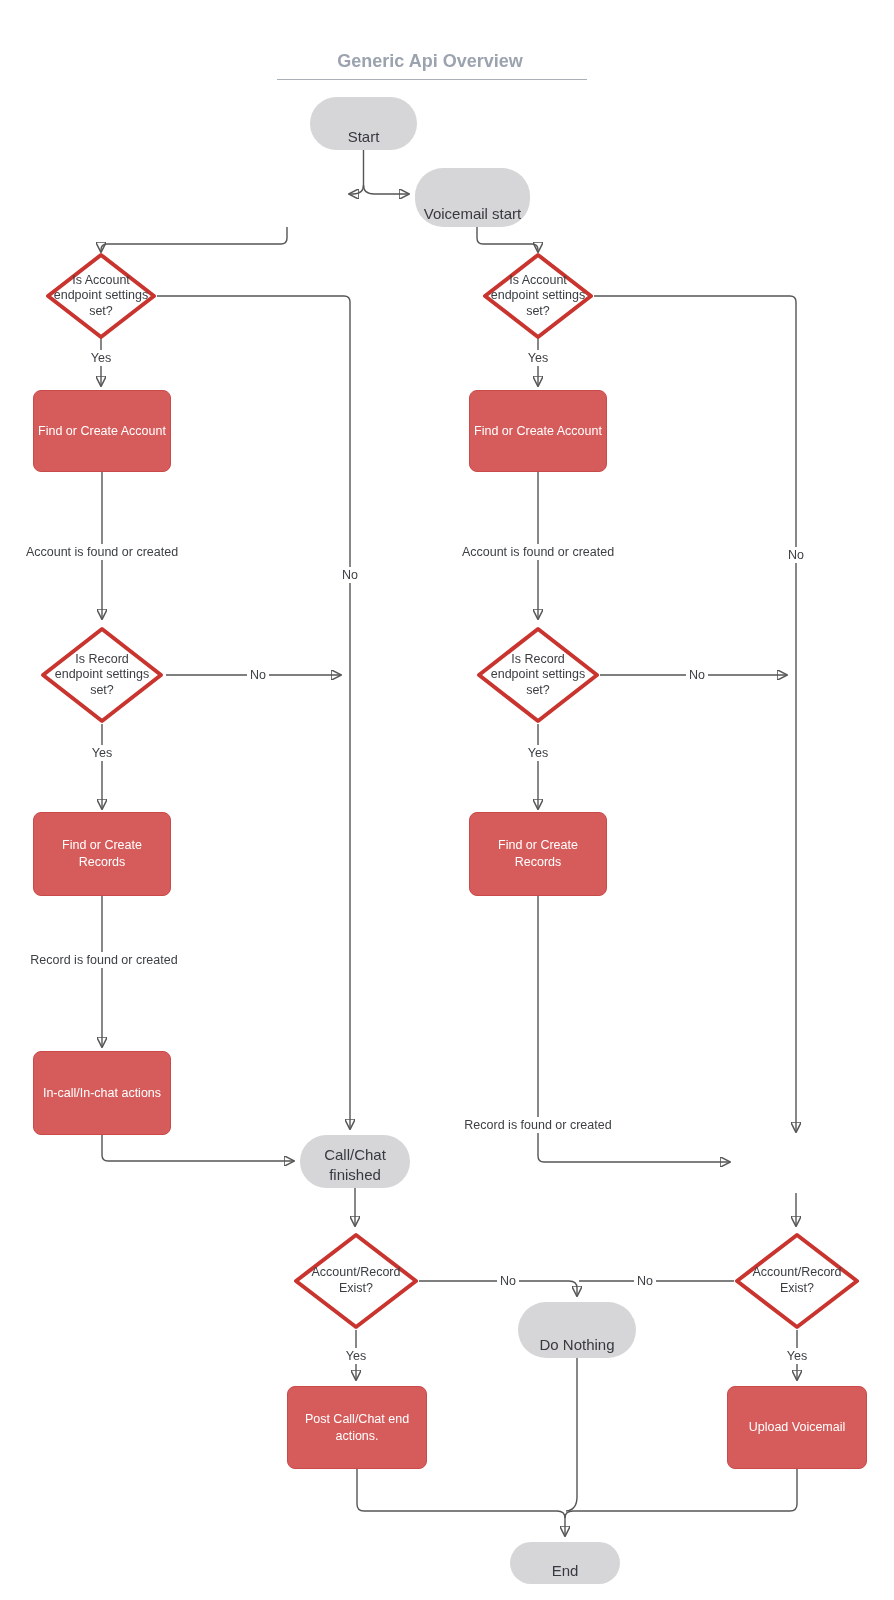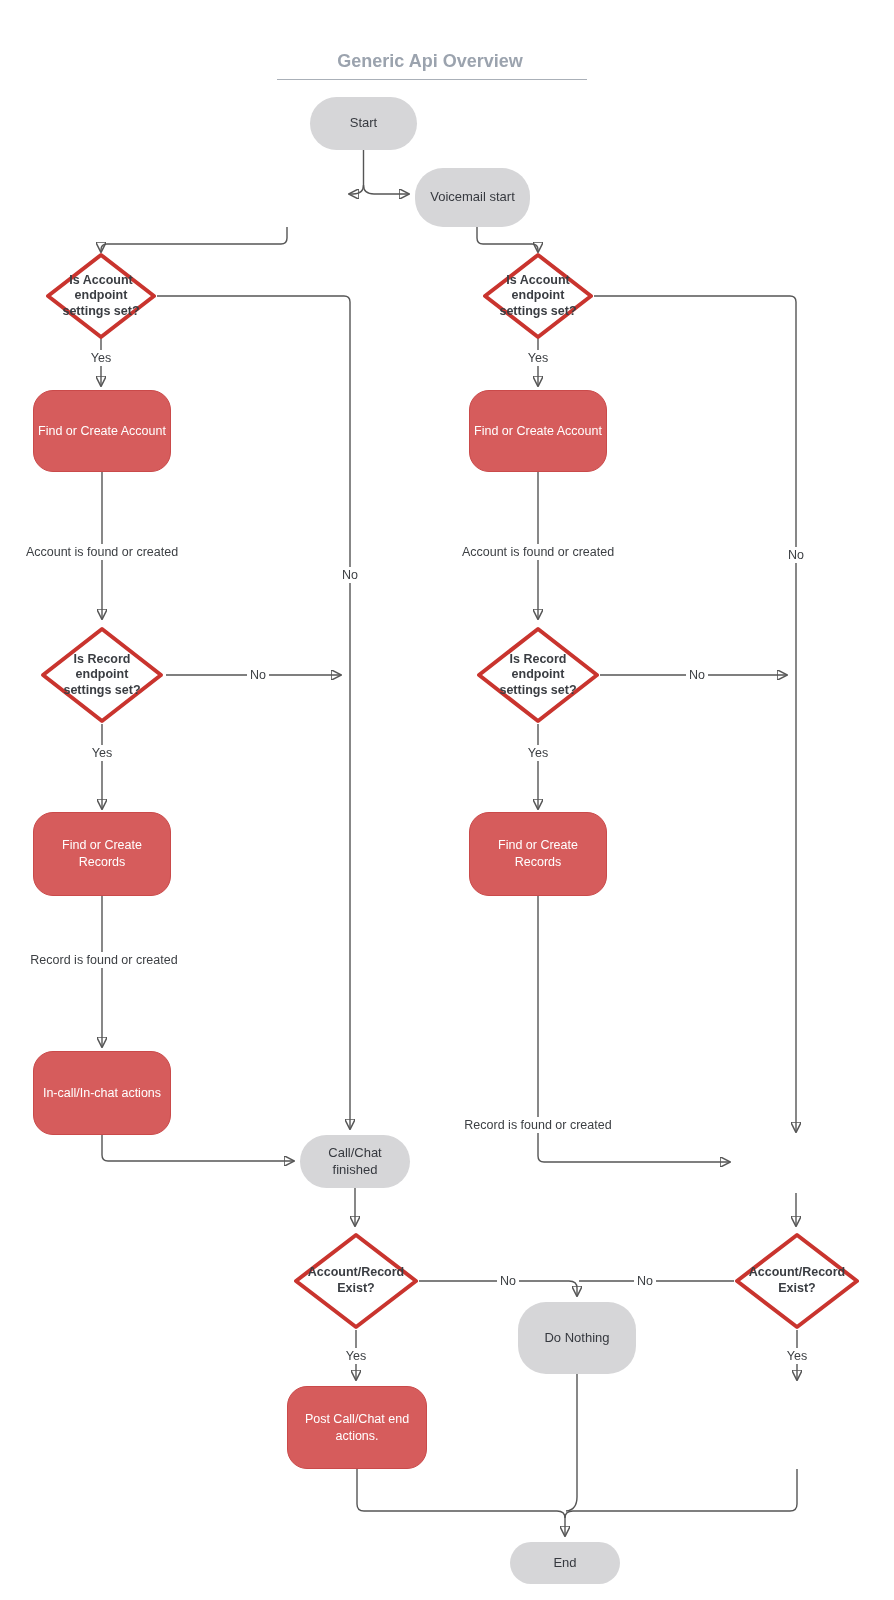--- a/index.html
+++ b/index.html
@@ -7,25 +7,25 @@
           font-family:"Liberation Sans", sans-serif;margin-top:25px;}
   svg.edges{position:absolute;left:0;top:0;z-index:1;}
   svg.edges path{fill:none;stroke:var(--connector,#555);stroke-width:1.4;}
   .title{position:absolute;left:275px;top:26px;width:310px;text-align:center;
          font-size:18px;font-weight:bold;color:var(--title-color,#9ba3ae);z-index:3;}
   .title-rule{position:absolute;left:277px;top:54px;width:310px;height:0;
               border-top:1.5px solid var(--rule-color,#aab0b8);z-index:3;}
   .node{position:absolute;display:flex;align-items:center;justify-content:center;
         text-align:center;z-index:3;box-sizing:border-box;}
   .terminal{background:var(--terminal-fill,#d6d6d8);border-radius:28px;
-            color:var(--terminal-text,#36393f);font-size:13px;padding:4px 8px;line-height:1.3;}
+            color:var(--terminal-text,#36393f);font-size:15px;padding:4px 8px;line-height:1.3;align-items:flex-end;}
   .process{background:var(--process-fill,#d65c5c);border:1.5px solid var(--process-border,#ca4a4a);
-           border-radius:20px;color:var(--process-text,#ffffff);font-size:12.5px;
+           border-radius:8px;color:var(--process-text,#ffffff);font-size:12.5px;
            padding:4px;line-height:1.35;}
-  .decision{background:transparent;font-weight:bold;}
+  .decision{background:transparent;}
   .decision svg{position:absolute;left:0;top:0;}
   .decision polygon{fill:var(--decision-fill,#ffffff);stroke:var(--decision-border,#c9342e);
                     stroke-width:4;stroke-linejoin:round;}
   .dlabel{position:relative;z-index:2;width:100px;font-size:12.5px;line-height:1.25;
           color:#3a3d42;}
   .elabel{position:absolute;transform:translate(-50%,-50%);background:#fff;
           padding:1px 3px;font-size:12.5px;color:#3d4044;z-index:2;white-space:nowrap;}
   .elabel.wide{white-space:nowrap;}
 </style>
 </head>
@@ -73,21 +73,21 @@
 
   <div class="node terminal" style="left:310px;top:72px;width:107px;height:53px">
       <span>Start</span>
     </div>
   <div class="node terminal" style="left:415px;top:143px;width:115px;height:59px">
       <span>Voicemail start</span>
     </div>
   <div class="node terminal" style="left:300px;top:1110px;width:110px;height:53px">
       <span>Call/Chat finished</span>
     </div>
-  <div class="node terminal" style="left:518px;top:1277px;width:118px;height:72px">
+  <div class="node terminal" style="left:518px;top:1277px;width:118px;height:56px">
       <span>Do Nothing</span>
     </div>
   <div class="node terminal" style="left:510px;top:1517px;width:110px;height:42px">
       <span>End</span>
     </div>
 
   <div class="node process" style="left:33px;top:365px;width:138px;height:82px">
       <span>Find or Create Account</span>
     </div>
   <div class="node process" style="left:469px;top:365px;width:138px;height:82px">
@@ -97,20 +97,23 @@
       <span>Find or Create Records</span>
     </div>
   <div class="node process" style="left:469px;top:787px;width:138px;height:84px">
       <span>Find or Create Records</span>
     </div>
   <div class="node process" style="left:33px;top:1026px;width:138px;height:84px">
       <span>In-call/In-chat actions</span>
     </div>
   <div class="node process" style="left:287px;top:1361px;width:140px;height:83px">
       <span>Post Call/Chat end actions.</span>
+    </div>
+  <div class="node process" style="left:727px;top:1361px;width:140px;height:83px">
+      <span>Upload Voicemail</span>
     </div>
 
   <div class="node decision" style="left:45px;top:227px;width:112px;height:88px">
     <svg width="112" height="88">
         <polygon points="56,3 109,44 56,85 3,44"></polygon>
       </svg>
     <span class="dlabel">Is Account endpoint settings set?</span>
   </div>
   <div class="node decision" style="left:482px;top:227px;width:112px;height:88px">
     <svg width="112" height="88">

